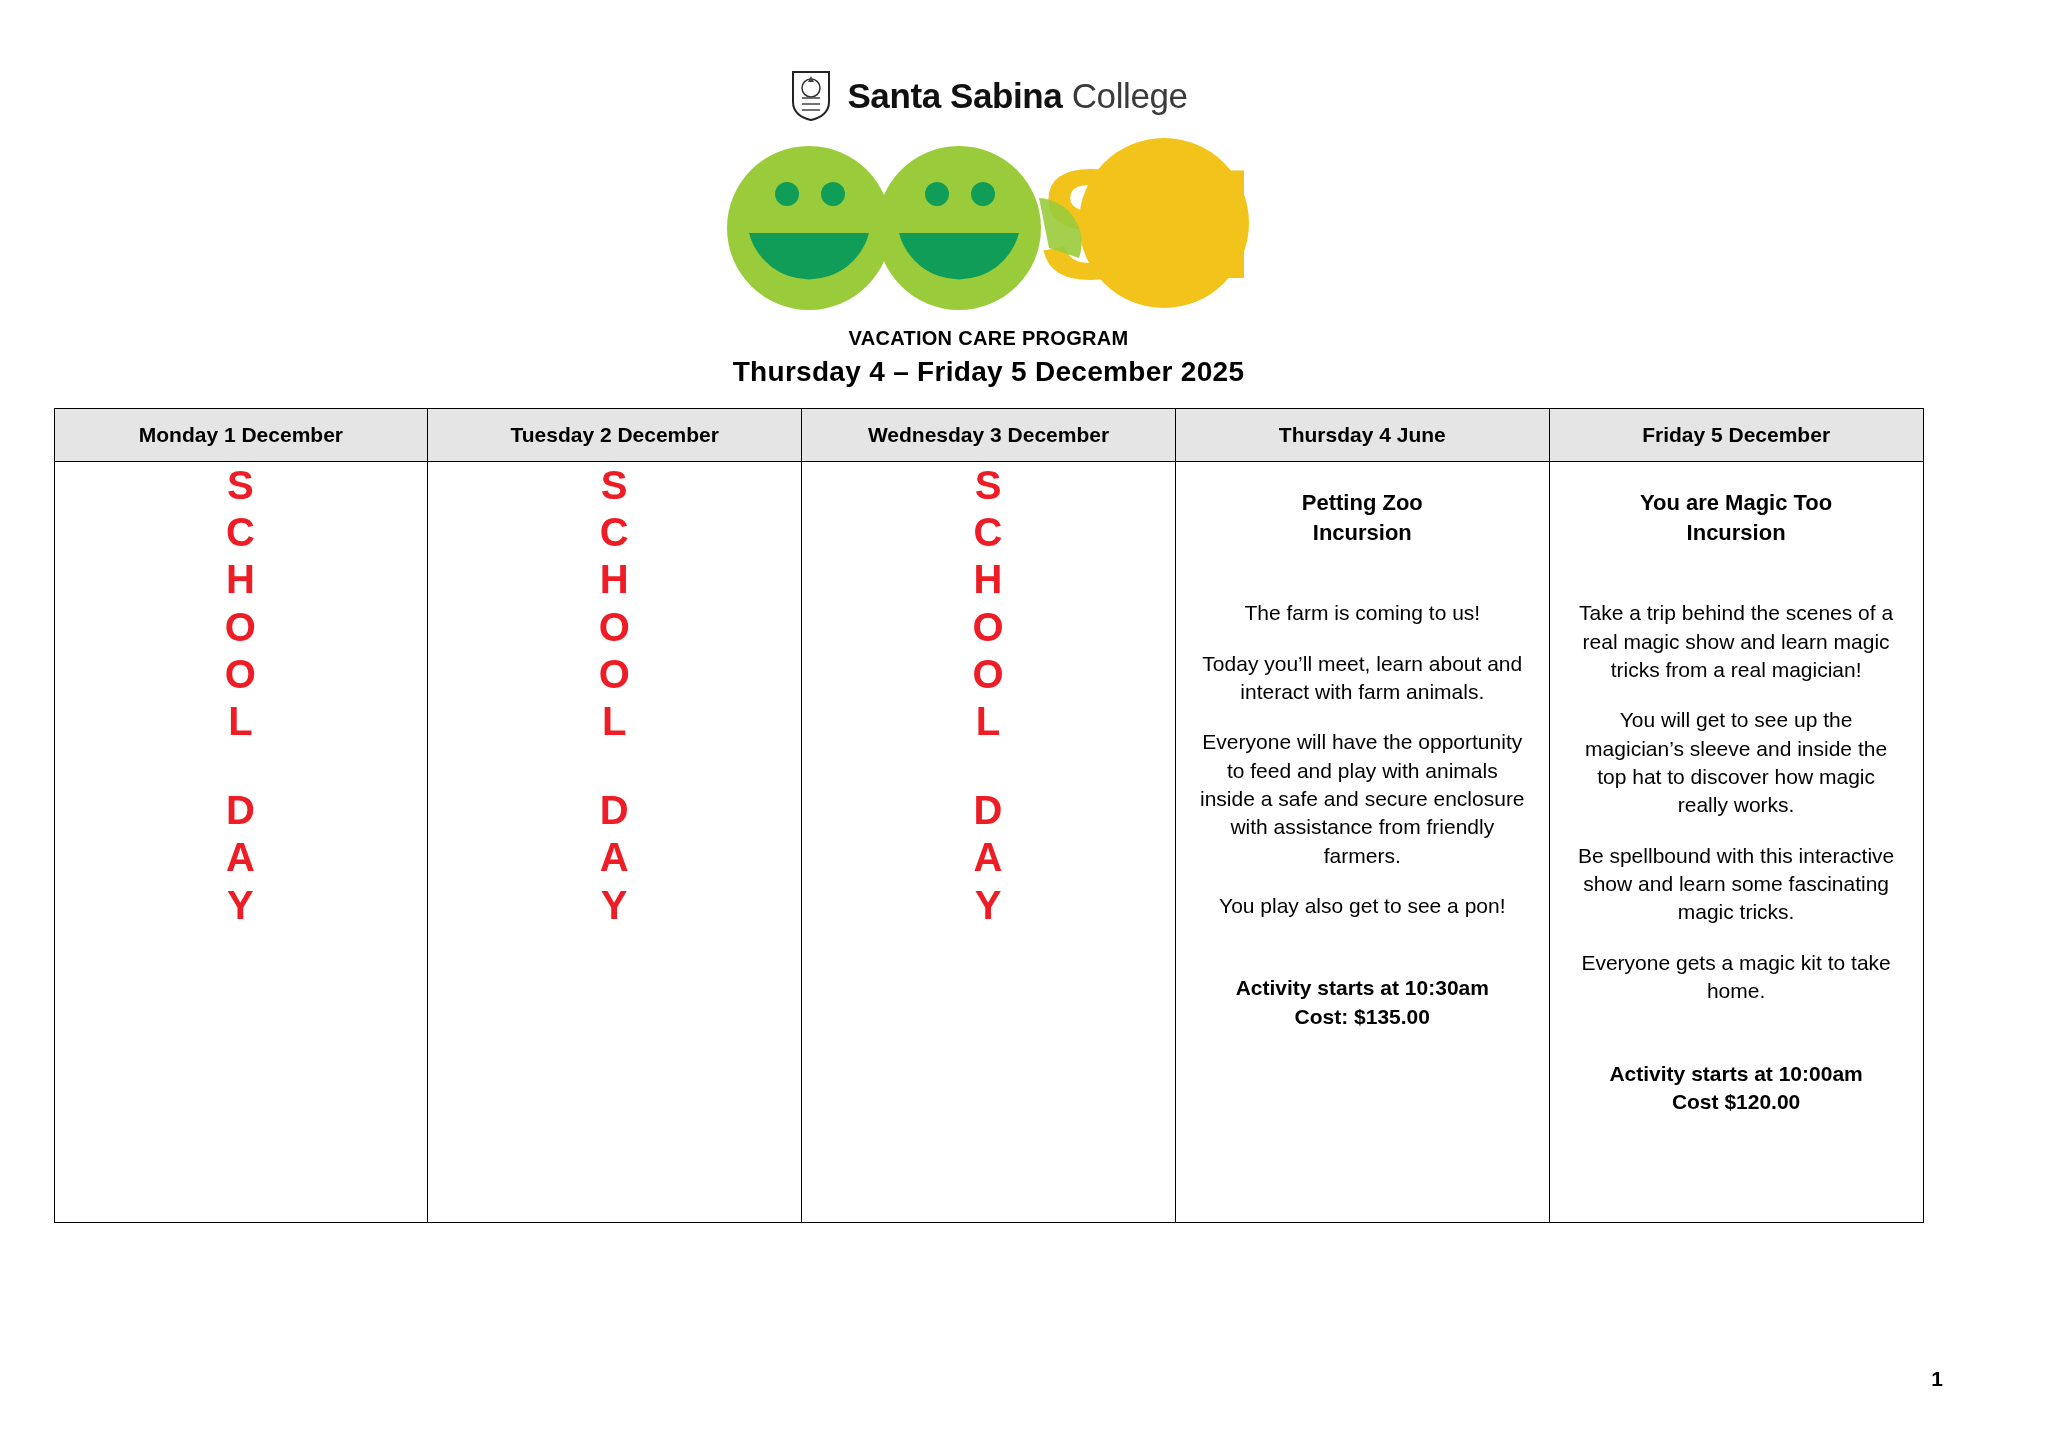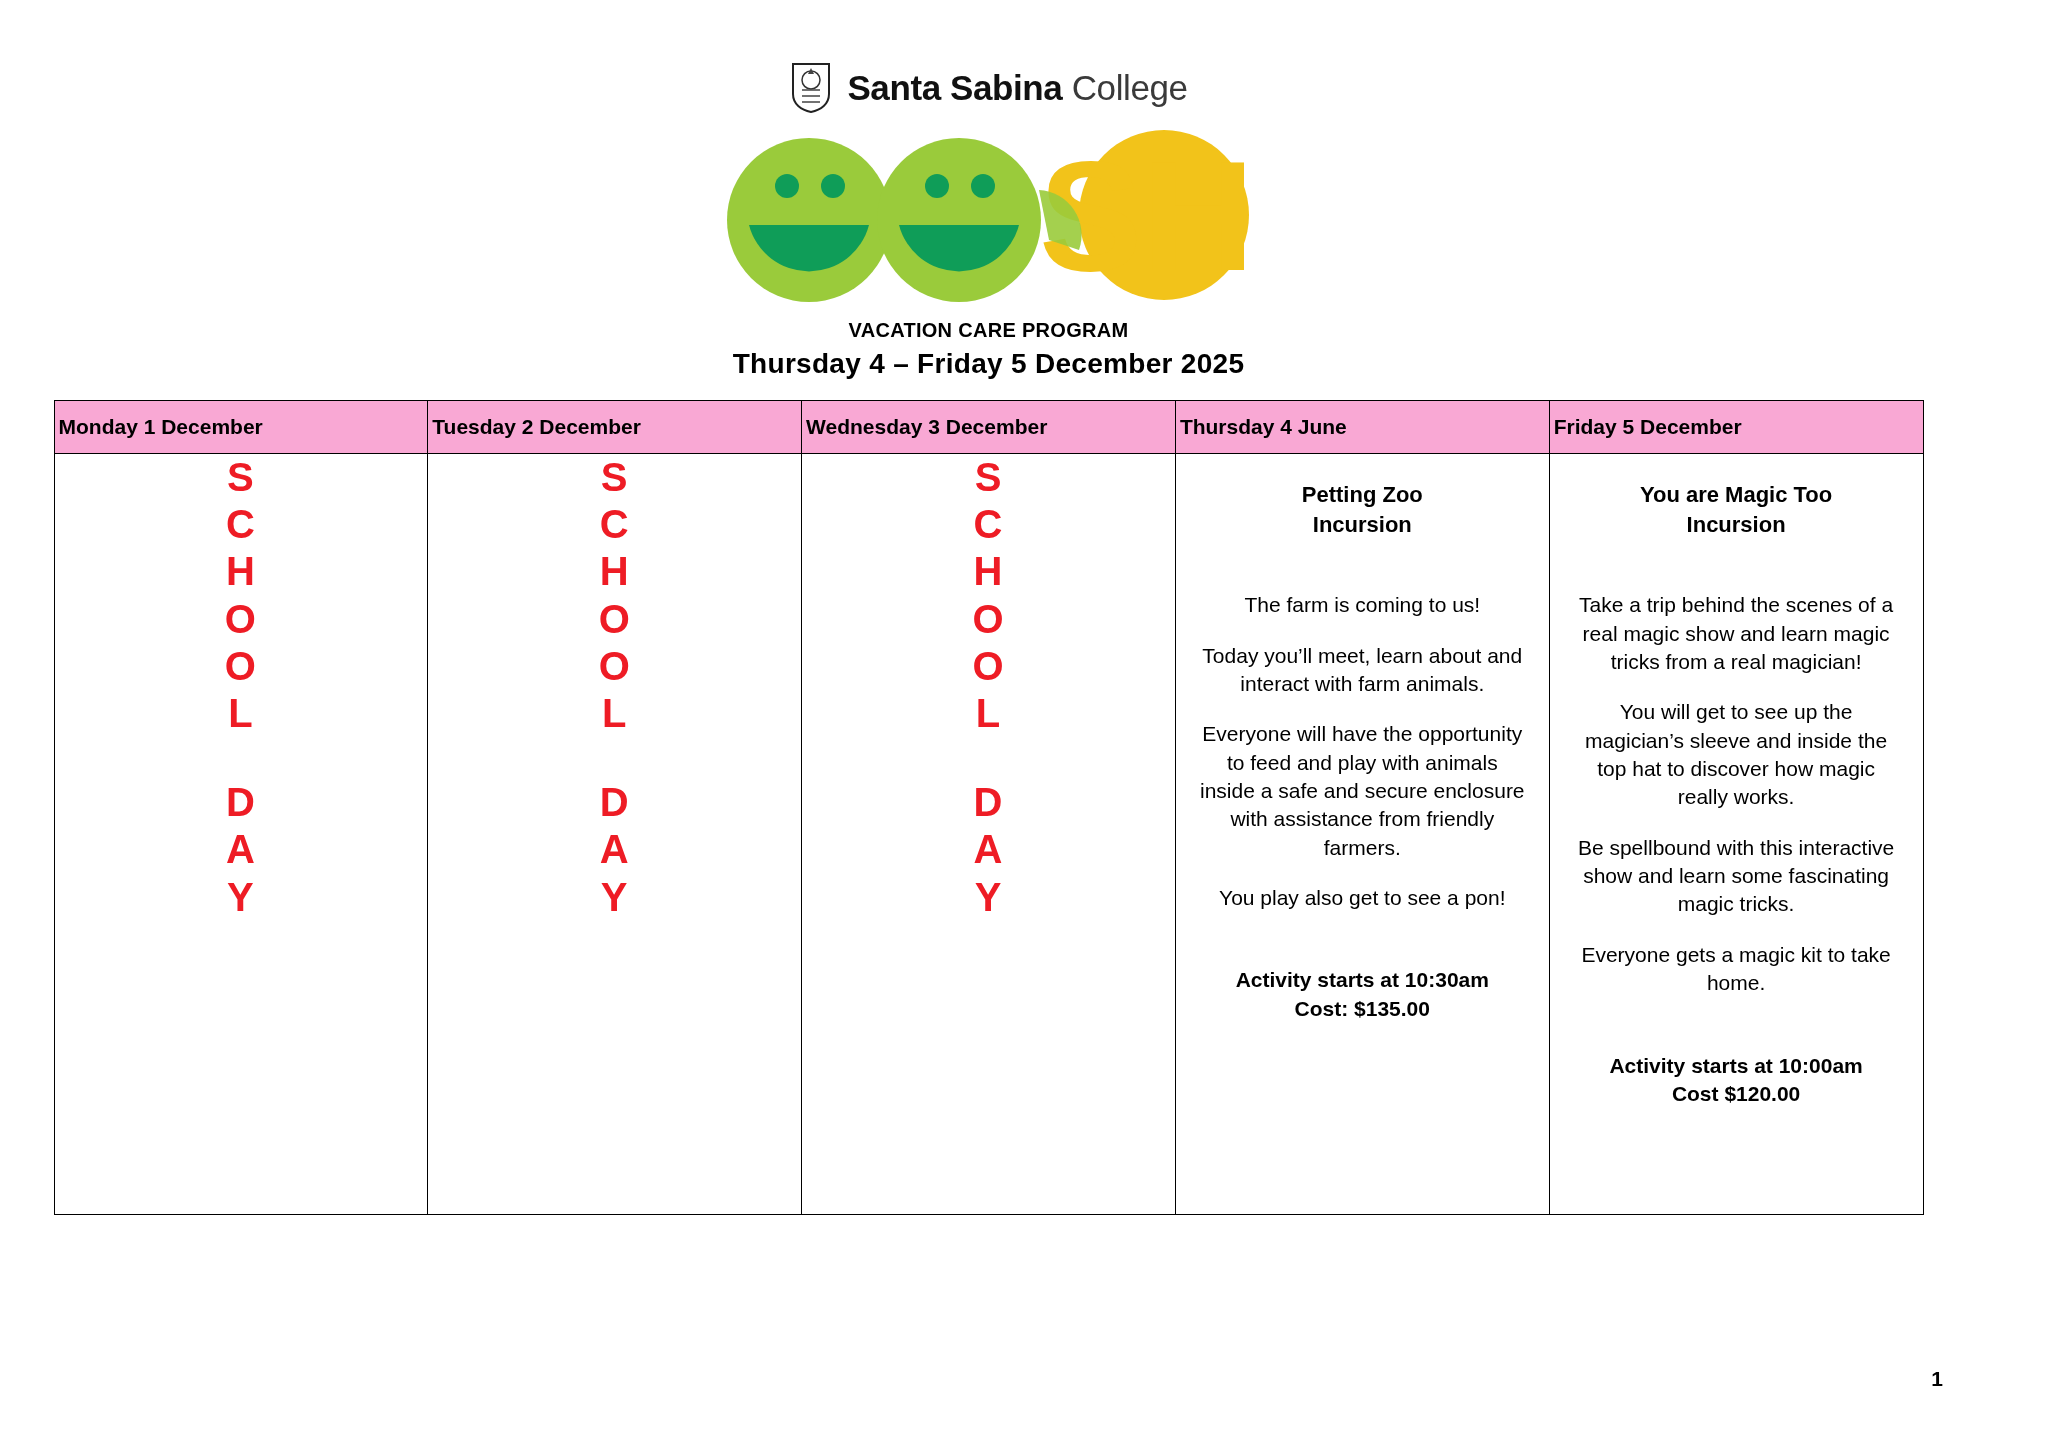--- a/index.html
+++ b/index.html
@@ -14,21 +14,21 @@
     color: #000000;
     position: relative;
     overflow: hidden;
   }
 
   .page {
     width: 1977px;
     height: 1447px;
     position: relative;
     box-sizing: border-box;
-    padding: 0;
+    padding: 8px;
   }
 
   
   .header {
     width: 100%;
     text-align: center;
     padding-top: 58px;
   }
   .brandline {
     display: flex;
@@ -82,26 +82,26 @@
   .table-wrap {
     margin: 20px auto 0 auto;
     width: 1870px;
   }
   table.program {
     border-collapse: collapse;
     width: 100%;
     table-layout: fixed;
   }
   table.program th {
-    background: #f9a8d4;
+    background: #e5e5e5;
     border: 1.5px solid #000000;
     font-size: 21px;
     font-weight: bold;
     padding: 14px 4px;
-    text-align: left;
+    text-align: center;
     color: #000000;
   }
   table.program td {
     border: 1.5px solid #000000;
     vertical-align: top;
     padding: 0;
     height: 760px;
   }
   td.schoolday {
     text-align: center;

